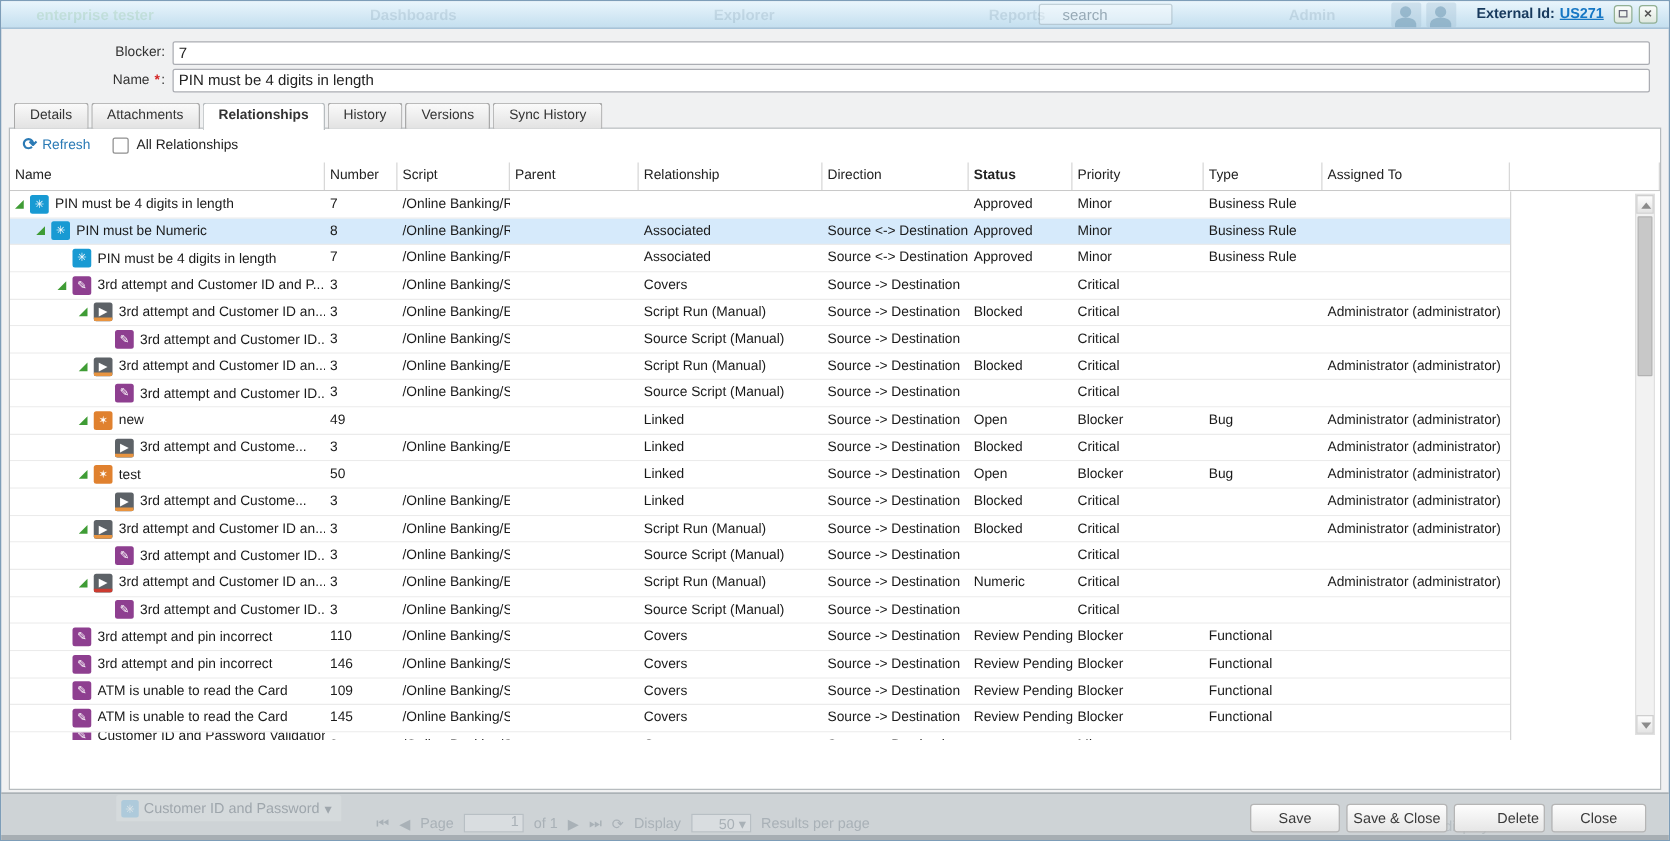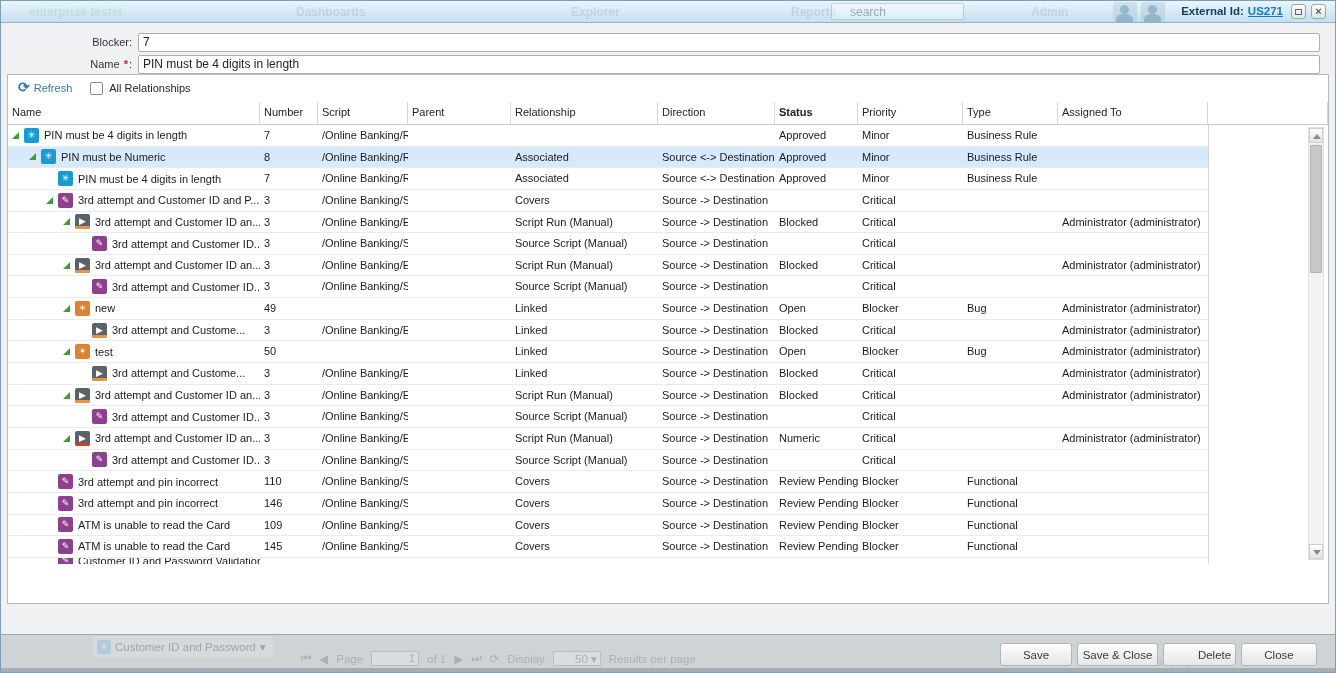--- a/index.html
+++ b/index.html
@@ -4,21 +4,21 @@
 <style>
   * { box-sizing: border-box; margin: 0; padding: 0; }
   html,body { width:1336px; height:673px; overflow:hidden; }
   body { font-family: "Liberation Sans", sans-serif; font-size:11px; color:#222; background:#c9ced2; }
   .screen { position:relative; width:1336px; height:673px; border:1px solid #7d9db8; background:#f0f1f2; }
 
   
   .titlebar { position:relative; height:22px; background:linear-gradient(#e9f5fc,#c4dfef); border-bottom:1px solid #8fb4cf; overflow:hidden; }
   .titlebar .ghost-logo { position:absolute; left:28px; top:4px; color:#4a9e3f; opacity:.14; font-weight:bold; font-size:12px; }
   .ghost-nav { position:absolute; top:4px; color:#2c5068; opacity:.13; font-weight:bold; font-size:12px; }
-  .ghost-search { position:absolute; left:830px; top:2px; width:133px; height:17px; background:rgba(255,255,255,.38); border:1px solid rgba(110,135,150,.35); border-radius:2px; color:rgba(85,110,125,.55); font-size:12px; padding:1px 0 0 18px; }
+  .ghost-search { position:absolute; left:830px; top:2px; width:107px; height:17px; background:rgba(255,255,255,.38); border:1px solid rgba(110,135,150,.35); border-radius:2px; color:rgba(85,110,125,.55); font-size:12px; padding:1px 0 0 18px; }
   .ghost-avatar { position:absolute; top:1px; width:24px; height:20px; background:rgba(160,190,210,.35); border-radius:2px; overflow:hidden; }
   .ghost-avatar i { position:absolute; left:7px; top:3px; width:9px; height:9px; border-radius:50%; background:rgba(120,160,185,.6); }
   .ghost-avatar b { position:absolute; left:3px; top:12px; width:17px; height:10px; border-radius:50% 50% 0 0; background:rgba(120,160,185,.6); }
   .dlg-title { position:absolute; left:8px; top:4px; font-weight:bold; color:#17395c; font-size:11.5px; white-space:nowrap; }
   .extid { position:absolute; right:52px; top:4px; font-weight:bold; color:#17395c; font-size:11.5px; }
   .extid a { color:#1677c4; text-decoration:underline; margin-left:4px; cursor:pointer; }
   .winbtn { position:absolute; top:3px; width:15px; height:15px; border:1px solid #93b093; border-radius:3px; background:linear-gradient(#fbfdfb,#dfe8df); color:#555; text-align:center; line-height:13px; font-size:10px; cursor:pointer; }
   .winbtn.max { right:29px; } .winbtn.close { right:9px; font-size:11px; font-weight:bold; }
   .winbtn.max i { display:inline-block; width:7px; height:6px; border:1px solid #667; margin-top:3px; }
 
@@ -118,20 +118,28 @@
     <div class="field-row">
       <label>Blocker:</label>
       <input type="text" value="7" style="">
     </div>
     <div class="field-row">
       <label><span>Name</span> <span class="req">*</span><span>:</span></label>
       <input type="text" value="PIN must be 4 digits in length" style="">
     </div>
   </div>
 
+  <div class="tabbar">
+      <div class="tab">Details</div>
+      <div class="tab">Attachments</div>
+      <div class="tab active">Relationships</div>
+      <div class="tab">History</div>
+      <div class="tab">Versions</div>
+      <div class="tab">Sync History</div>
+    </div>
 
   <div class="panel">
     <div class="toolbar">
       <span class="refresh">
         <span class="glyph">⟳</span>
         <span>Refresh</span>
       </span>
       <span class="checkbox"></span>
       <span class="chk-label">All Relationships</span>
     </div>

